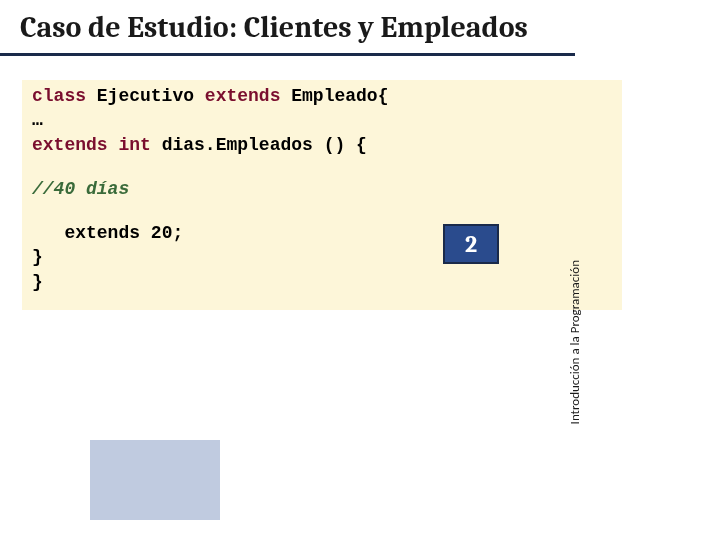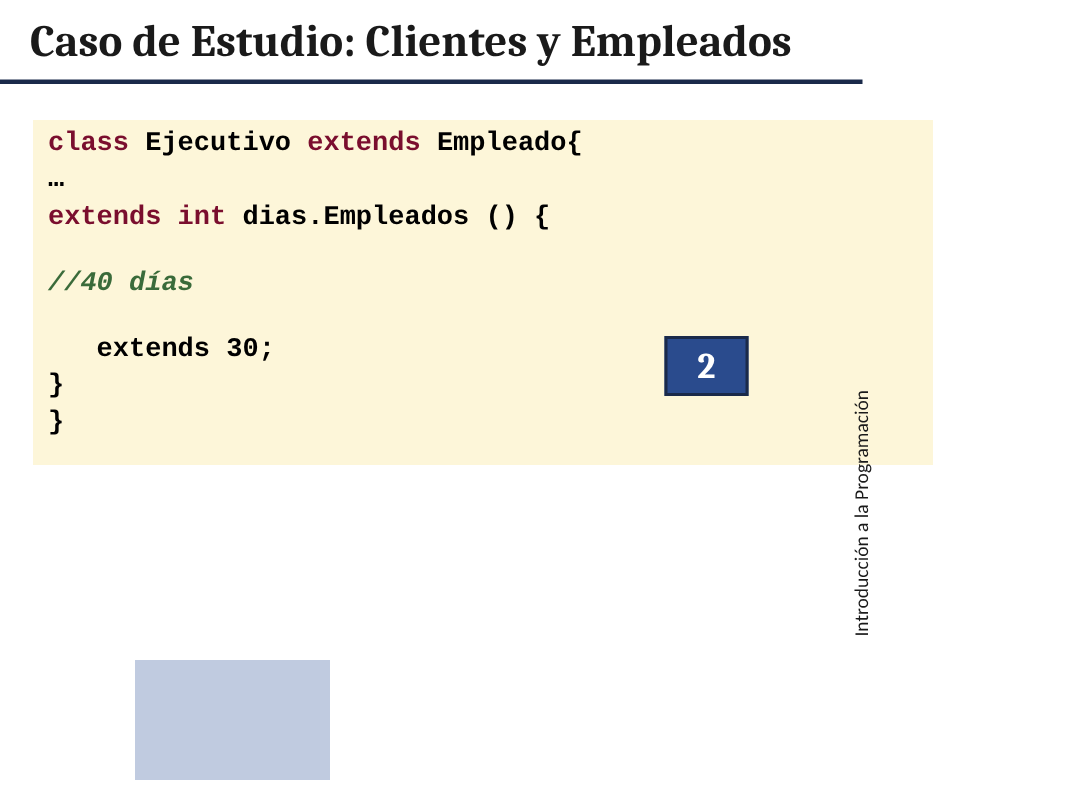--- a/index.html
+++ b/index.html
@@ -104,21 +104,21 @@
       <span class="kw">class </span><span class="cls">Ejecutivo</span><span class="kw"> extends </span><span>Empleado{</span>
     </div>
     <div>…</div>
     <div>
       <span class="kw">extends int </span><span>dias.Empleados () {</span>
     </div>
     <div class="gap"></div>
     <div class="comment">//40 días</div>
     <div class="gap"></div>
     <div>
-      <span style="white-space:pre;">   extends </span><span>30;</span>
+      <span style="white-space:pre;">   extends </span><span>20;</span>
     </div>
     <div>}</div>
     <div>}</div>
   </div>
 
   <div class="badge">2</div>
 
   <div class="side-label">
     <div class="rot">
       <span>Introducción a la Programación</span><br>

